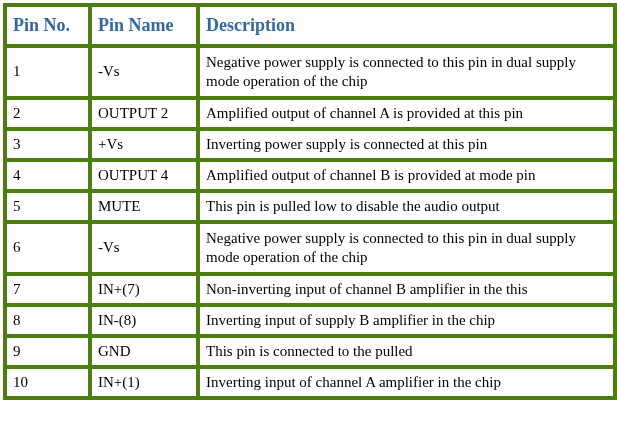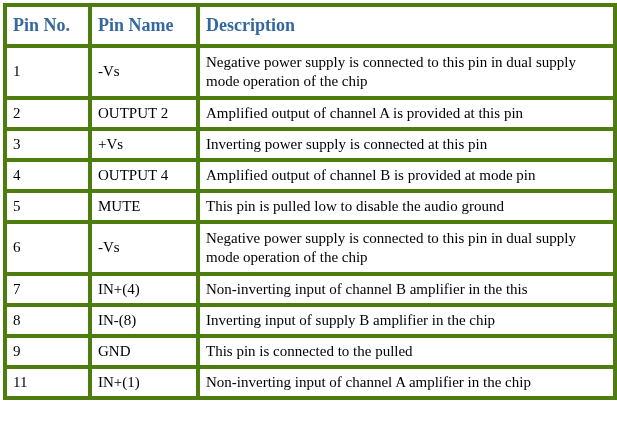--- a/index.html
+++ b/index.html
@@ -81,42 +81,42 @@
         <td>Inverting power supply is connected at this pin</td>
       </tr>
       <tr>
         <td>4</td>
         <td>OUTPUT 4</td>
         <td>Amplified output of channel B is provided at mode pin</td>
       </tr>
       <tr>
         <td>5</td>
         <td>MUTE</td>
-        <td>This pin is pulled low to disable the audio ground</td>
+        <td>This pin is pulled low to disable the audio output</td>
       </tr>
       <tr class="double">
         <td>6</td>
         <td>-Vs</td>
         <td>Negative power supply is connected to this pin in dual supply mode operation of the chip</td>
       </tr>
       <tr>
         <td>7</td>
-        <td>IN+(4)</td>
+        <td>IN+(7)</td>
         <td>Non-inverting input of channel B amplifier in the this</td>
       </tr>
       <tr>
         <td>8</td>
         <td>IN-(8)</td>
         <td>Inverting input of supply B amplifier in the chip</td>
       </tr>
       <tr>
         <td>9</td>
         <td>GND</td>
         <td>This pin is connected to the pulled</td>
       </tr>
       <tr>
-        <td>11</td>
+        <td>10</td>
         <td>IN+(1)</td>
-        <td>Non-inverting input of channel A amplifier in the chip</td>
+        <td>Inverting input of channel A amplifier in the chip</td>
       </tr>
     </tbody>
   </table>
 </div>
 
 </body></html>

